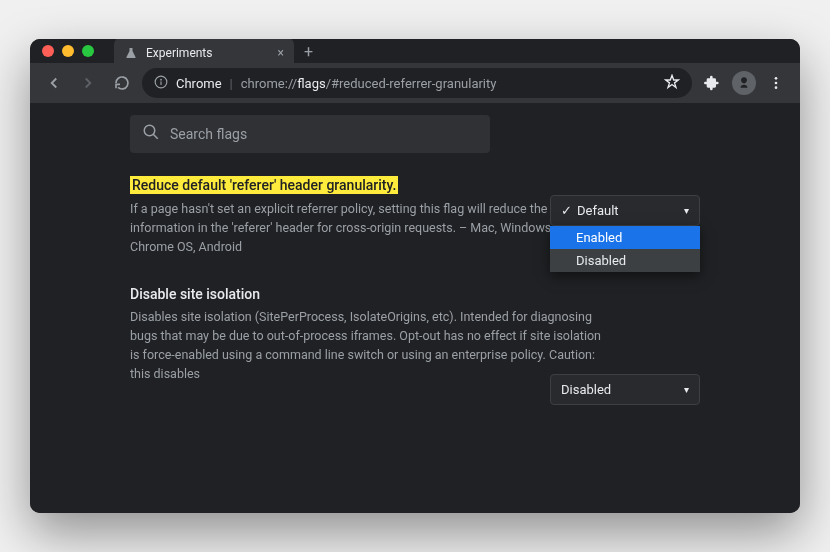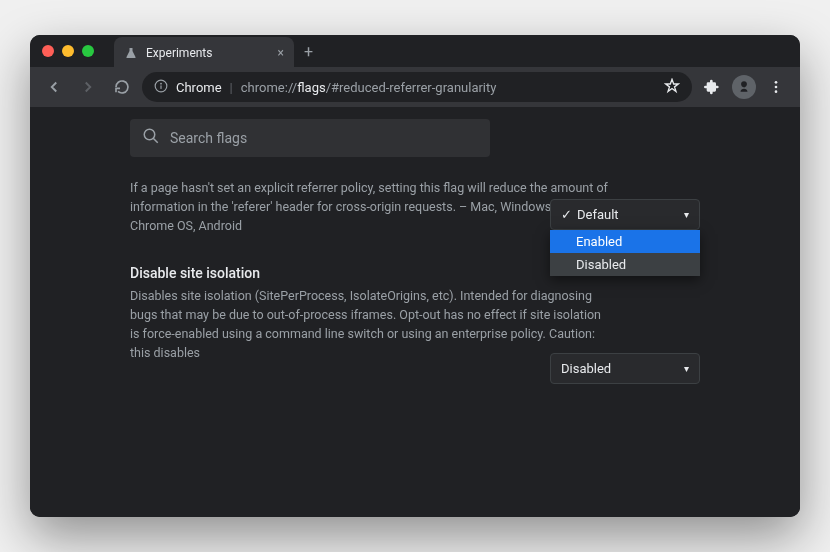--- a/index.html
+++ b/index.html
@@ -1,18 +1,18 @@
 <!DOCTYPE html>
 <html><head>
   <meta charset="utf-8">
   <style>
     * { margin: 0; padding: 0; box-sizing: border-box; font-family: -apple-system, BlinkMacSystemFont, "Segoe UI", Roboto, sans-serif; }
     body { background: #f0f0f0; display: flex; align-items: center; justify-content: center; min-height: 552px; padding: 20px; }
     .window { width: 770px; background: #202124; border-radius: 10px; box-shadow: 0 20px 50px rgba(0,0,0,0.4); overflow: hidden; }
-    .titlebar { background: #202124; height: 32px; display: flex; align-items: center; padding: 4px 12px; }
+    .titlebar { background: #202124; height: 24px; display: flex; align-items: center; padding: 4px 12px; }
     .traffic { display: flex; gap: 8px; margin-right: 20px; }
     .dot { width: 12px; height: 12px; border-radius: 50%; }
     .dot.red { background: #ff5f57; }
     .dot.yellow { background: #febc2e; }
     .dot.green { background: #28c840; }
     .tab { background: #35363a; height: 32px; border-radius: 8px 8px 0 0; display: flex; align-items: center; padding: 0 10px; gap: 8px; color: #e8eaed; font-size: 12px; margin-top: 4px; min-width: 180px; }
     .tab-icon { width: 14px; height: 14px; display: flex; align-items: center; justify-content: center; color: #9aa0a6; }
     .tab-close { margin-left: auto; color: #9aa0a6; cursor: pointer; }
     .newtab { color: #9aa0a6; margin-left: 10px; cursor: pointer; font-size: 16px; }
     .toolbar { background: #35363a; height: 40px; display: flex; align-items: center; padding: 0 10px; gap: 6px; }
@@ -136,20 +136,21 @@
             </svg>
         </span>
         <input type="text" placeholder="Search flags" style="">
       </div>
     </div>
 
     <div class="flags">
 
       <div class="flag">
         <div class="flag-main">
+          <span class="flag-title hl">Reduce default 'referer' header granularity.</span>
           <div class="flag-desc">If a page hasn't set an explicit referrer policy, setting this flag will reduce the amount of information in the 'referer' header for cross-origin requests. – Mac, Windows, Linux, Chrome OS, Android</div>
         </div>
         <div class="flag-select">
           <div class="select-btn">
             <span style="display:flex;align-items:center;gap:4px;">
                 <span class="check">✓</span>
                 <span>Default</span>
               </span>
             <span class="chev">▾</span>
           </div>

